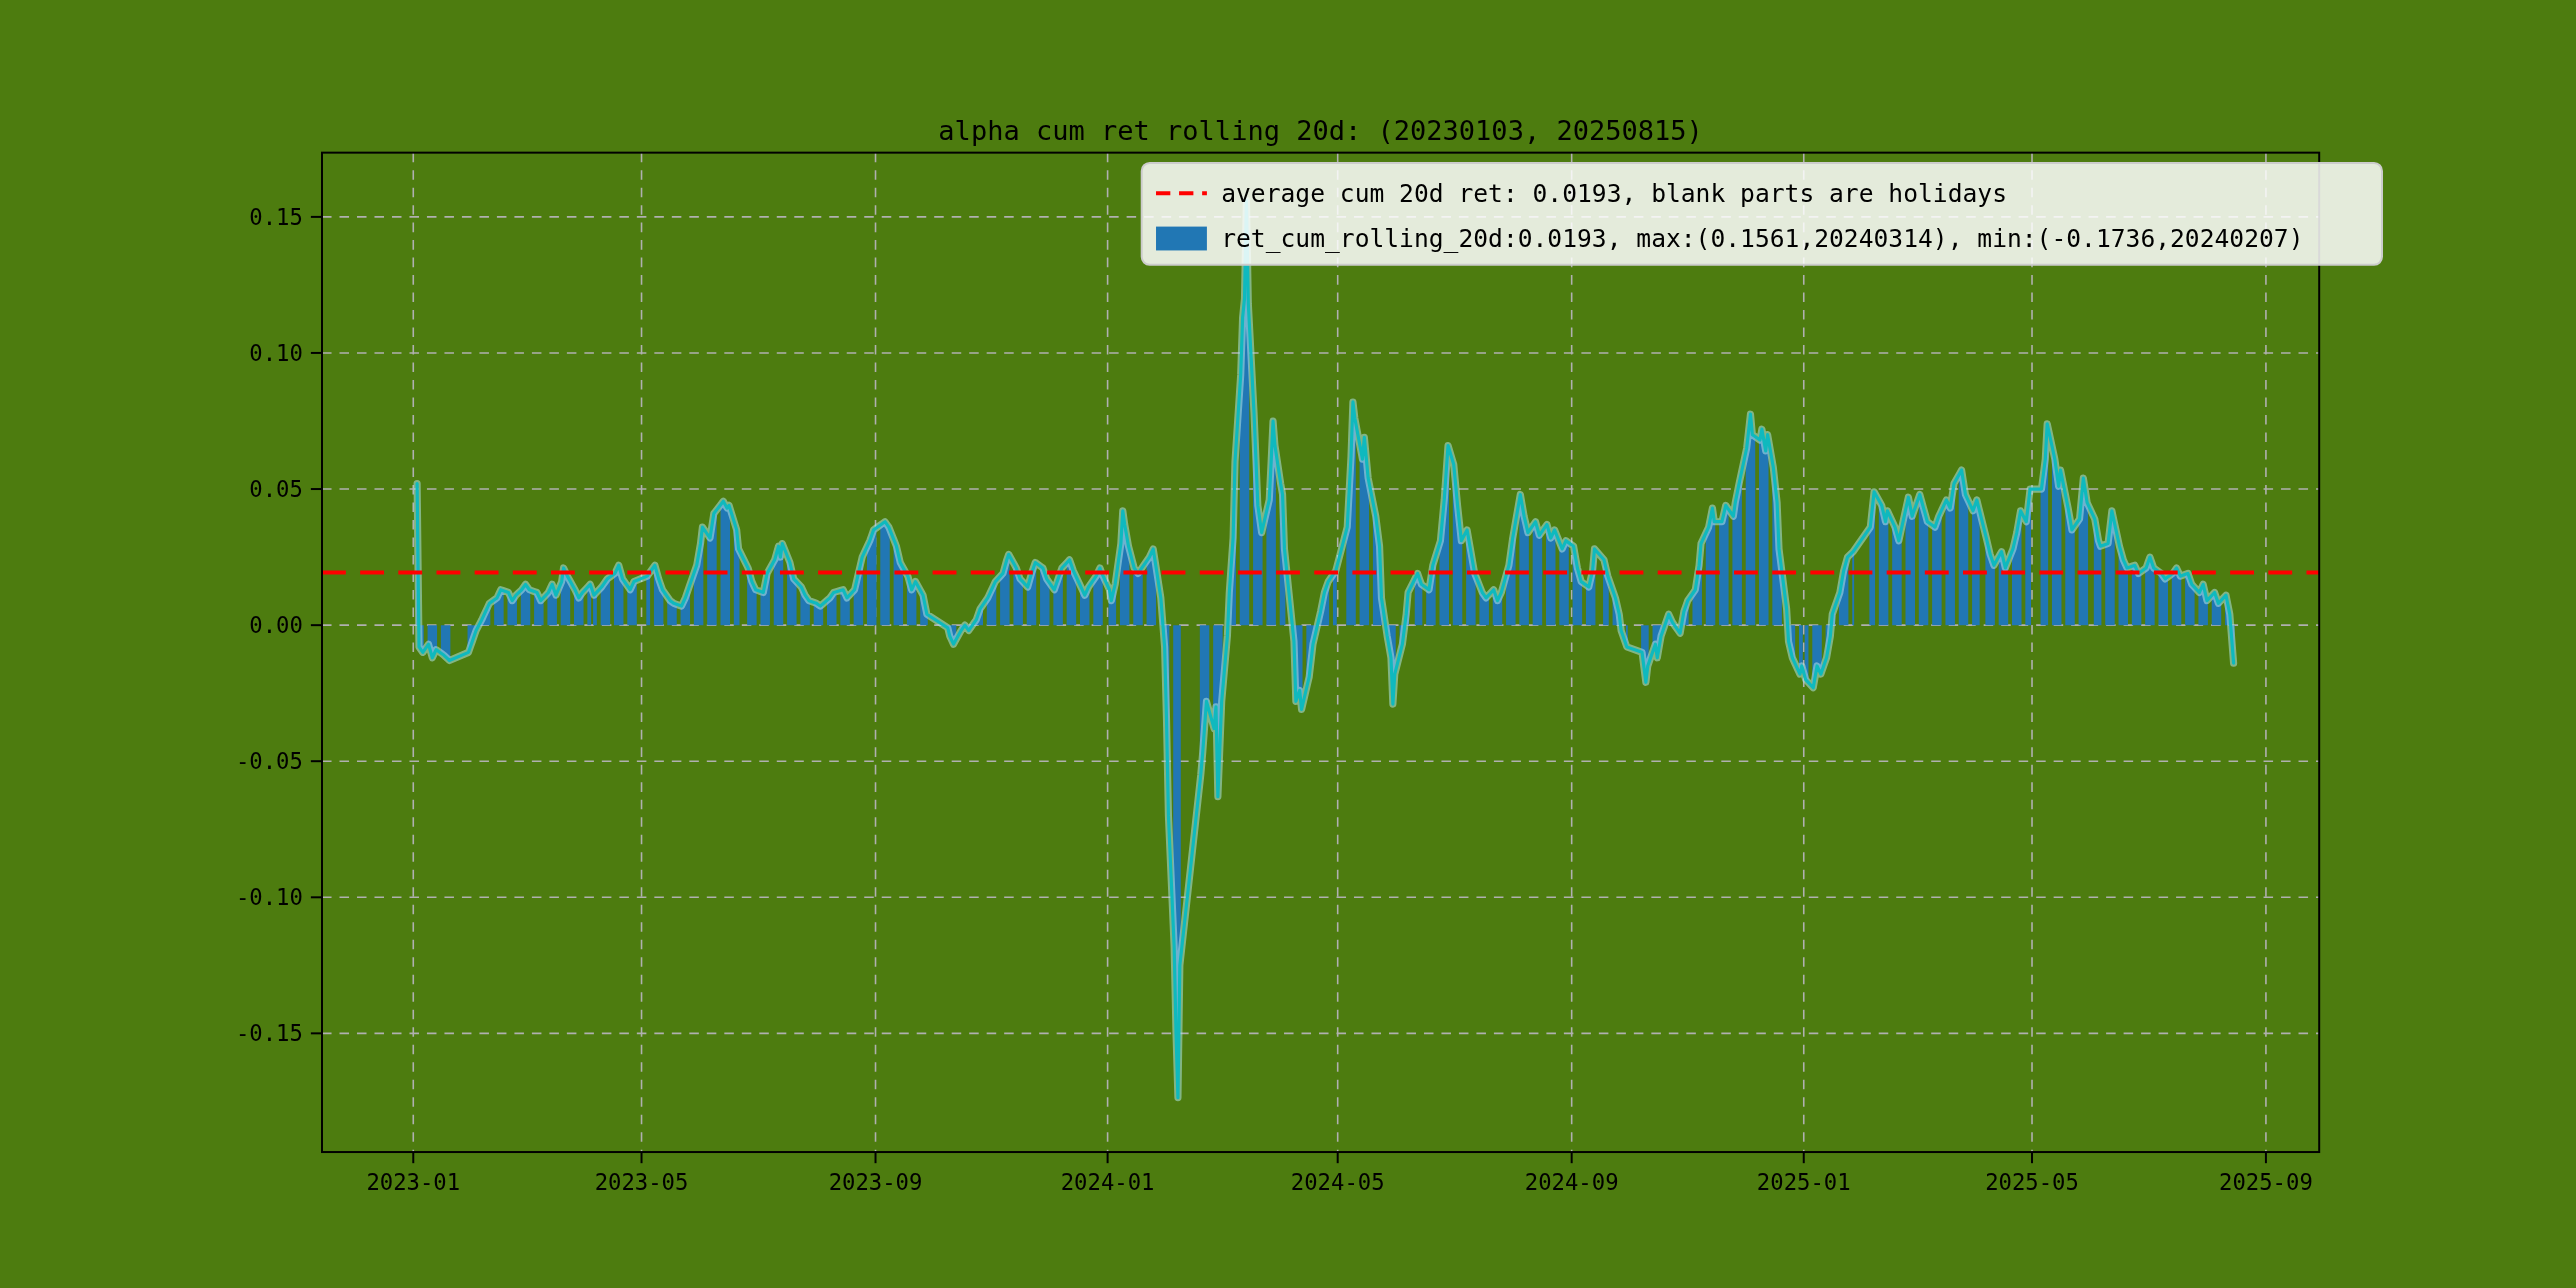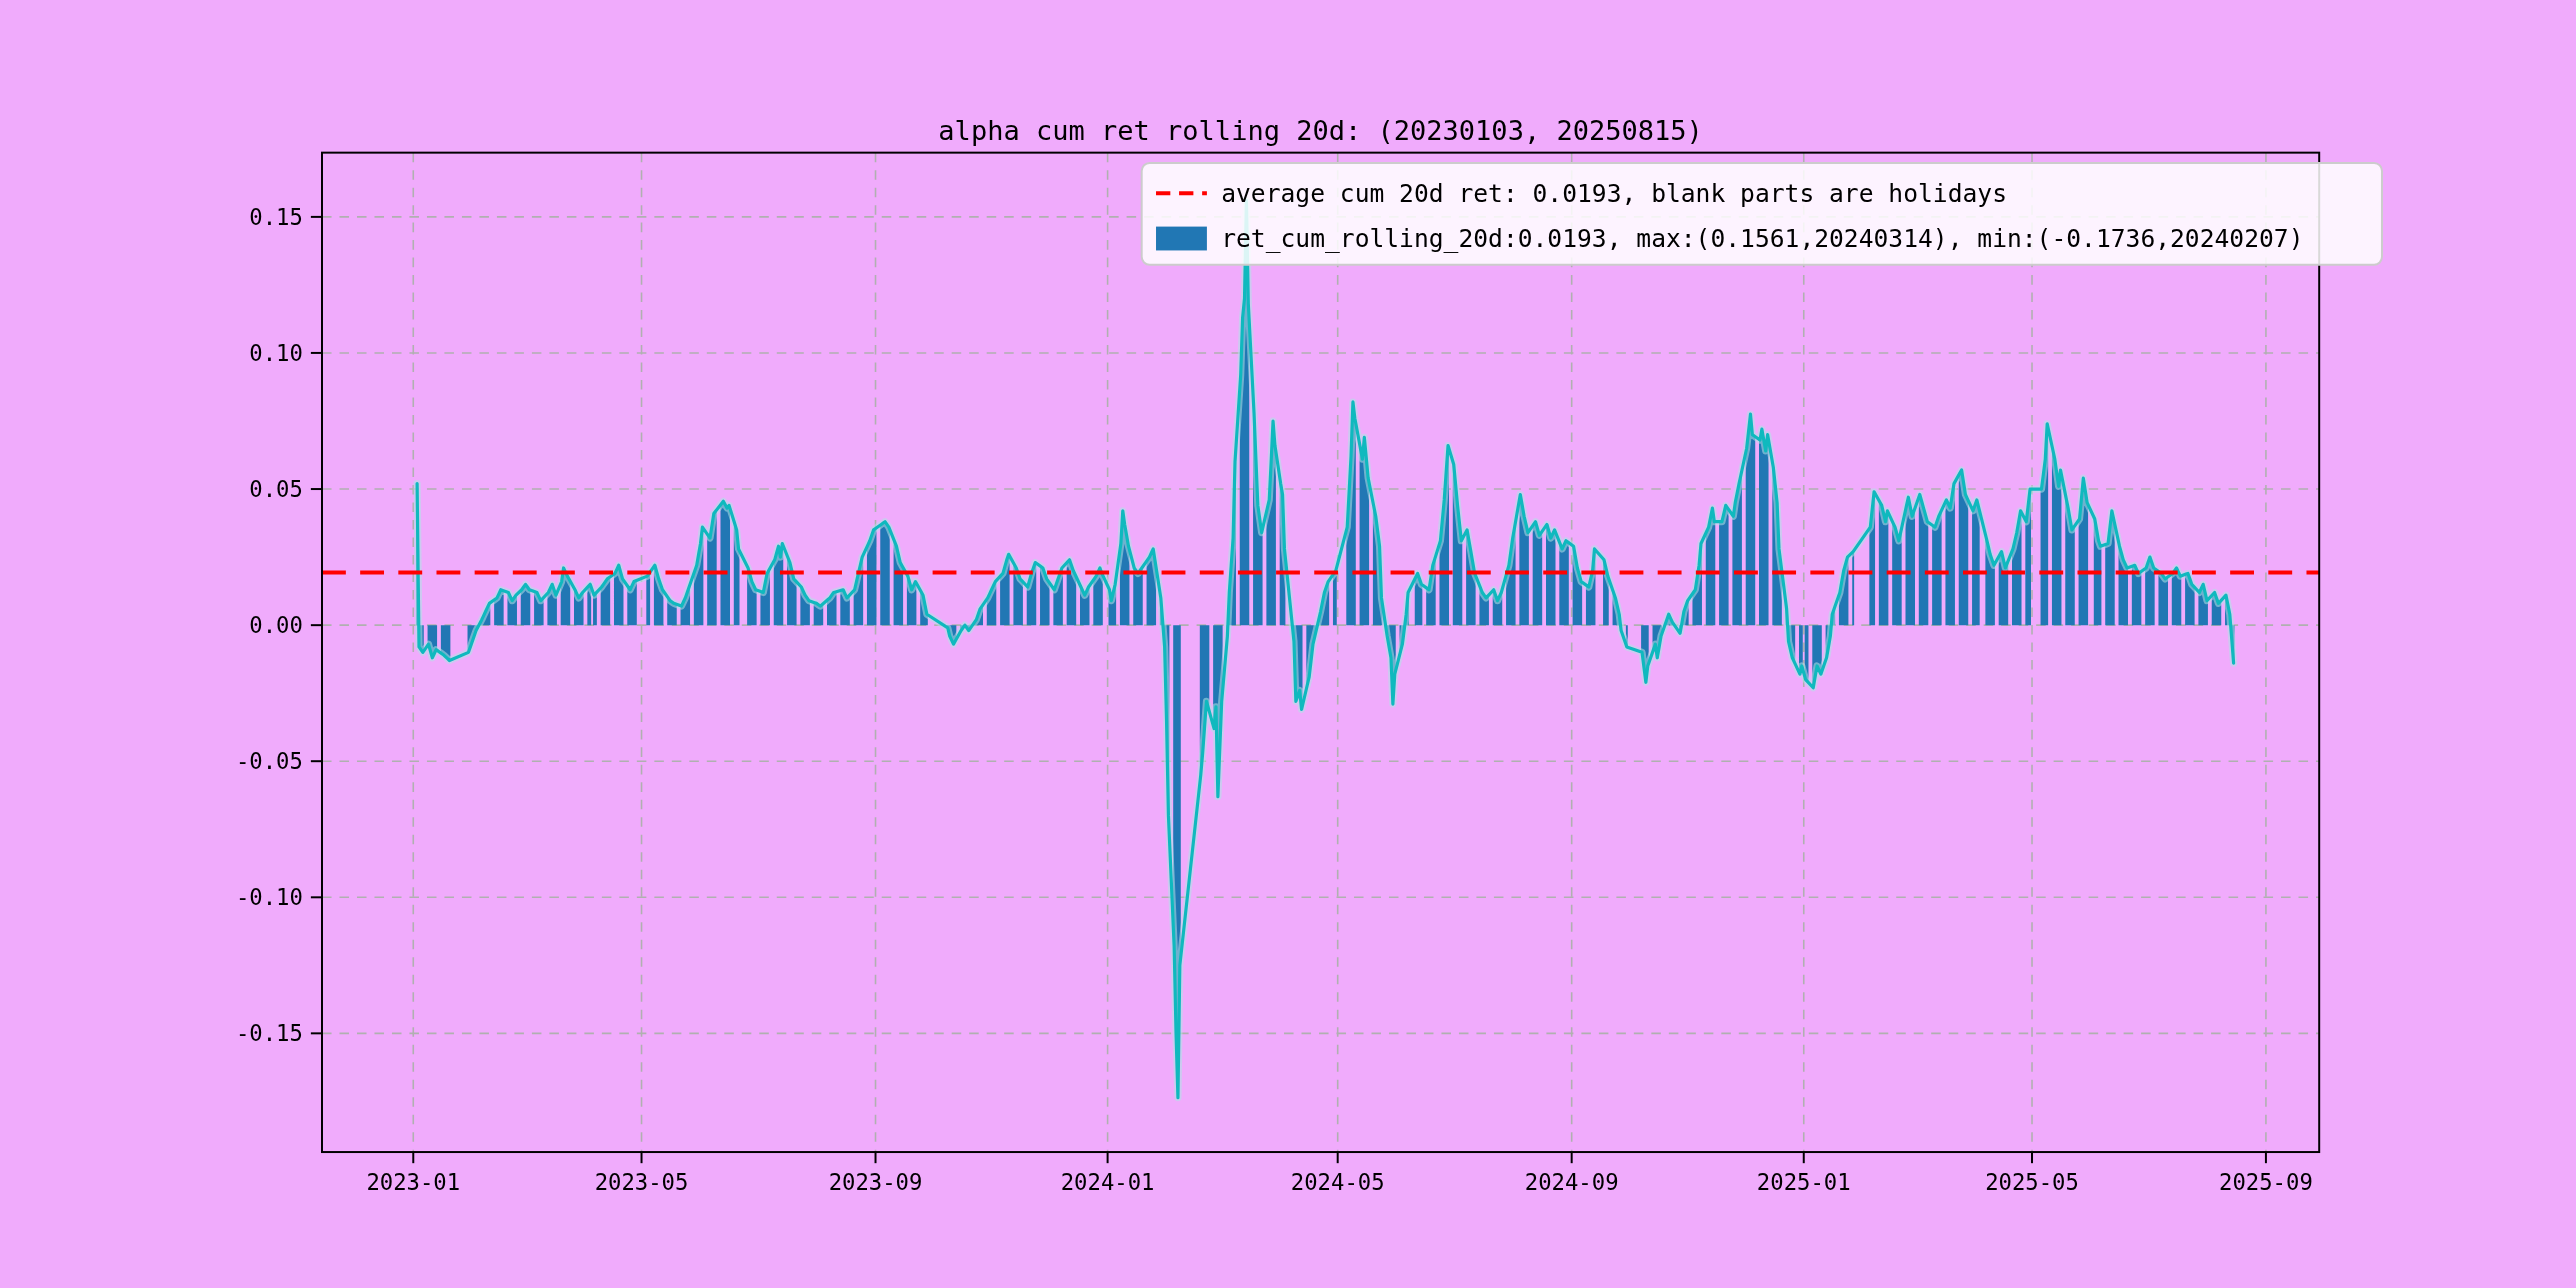--- a/index.html
+++ b/index.html
@@ -1,16 +1,16 @@
 <!DOCTYPE html>
 <html style="font-size:12.7px"><head>
 <meta charset="utf-8">
 <style>
   html,body{margin:0;padding:0;background:#ffffff;}
-  #fig{position:relative;width:2576px;height:1288px;background:#f0abfc;font-family:"DejaVu Sans Mono",monospace;}
+  #fig{position:relative;width:2576px;height:1288px;background:#4d7c0f;font-family:"DejaVu Sans Mono",monospace;}
   svg{display:block;}
   text{font-family:"DejaVu Sans Mono",monospace;fill:#000000;}
   .title-text{font-size:34px;}
   .tick-label{font-size:28px;}
   .legend-text{font-size:31px;}
 </style>
 </head>
 <body>
 
 <div id="fig">

